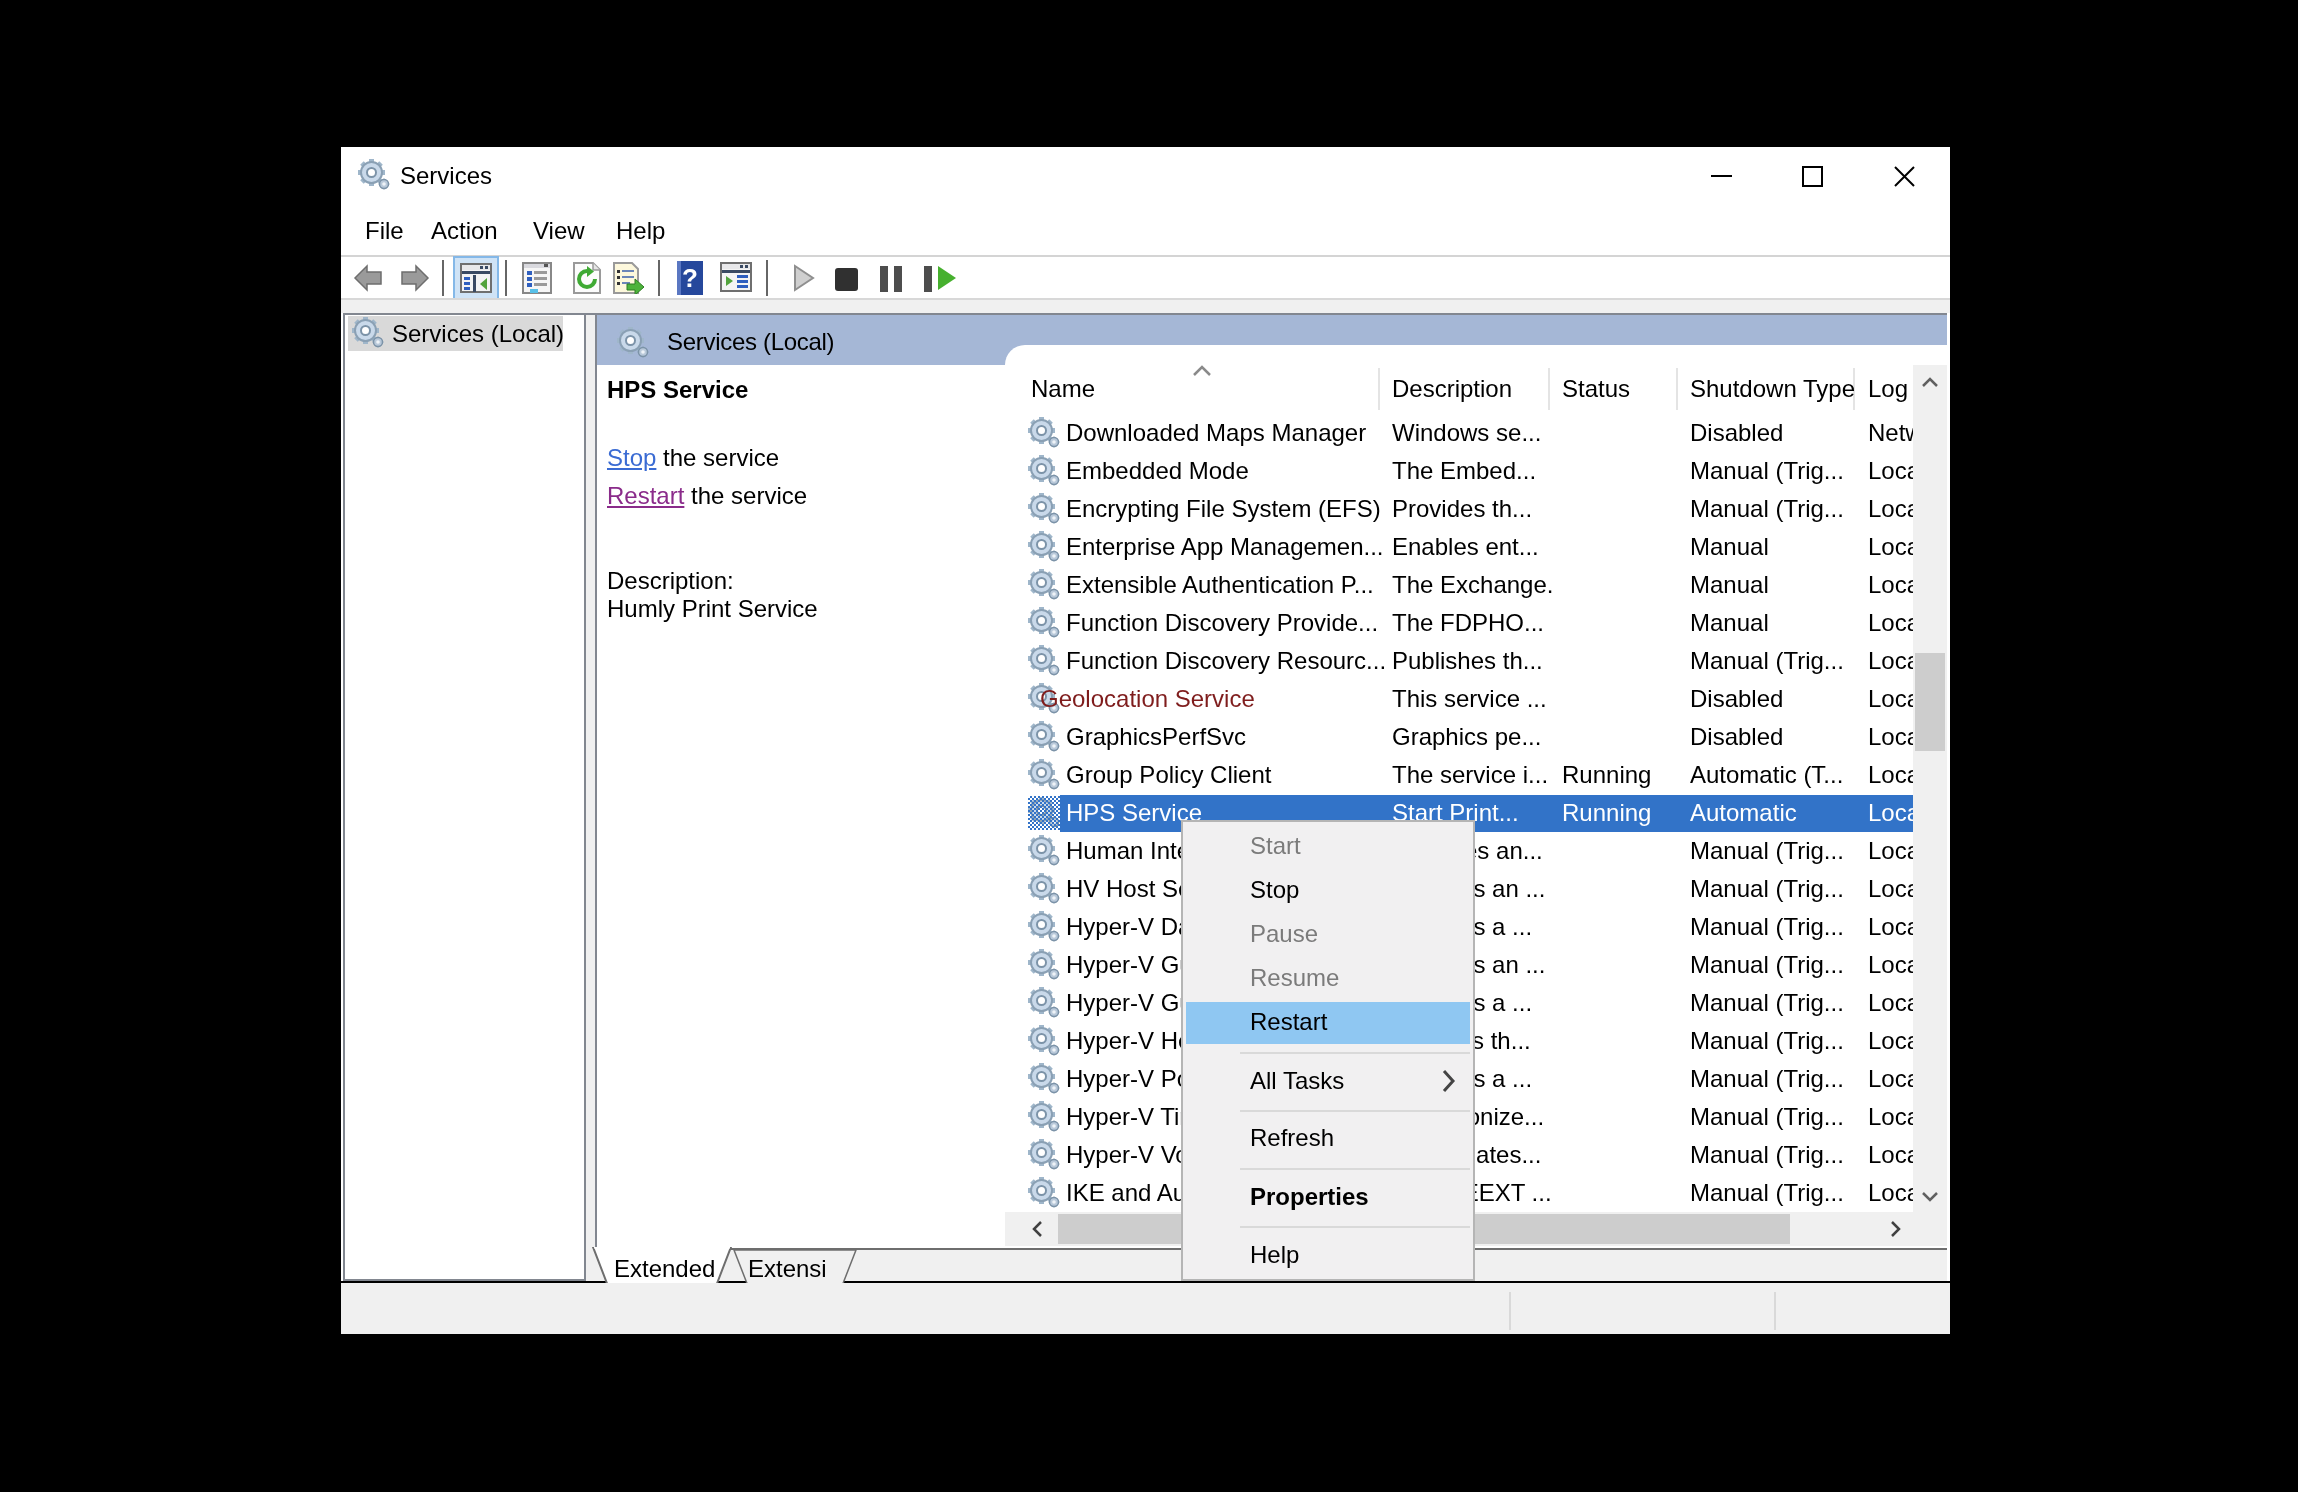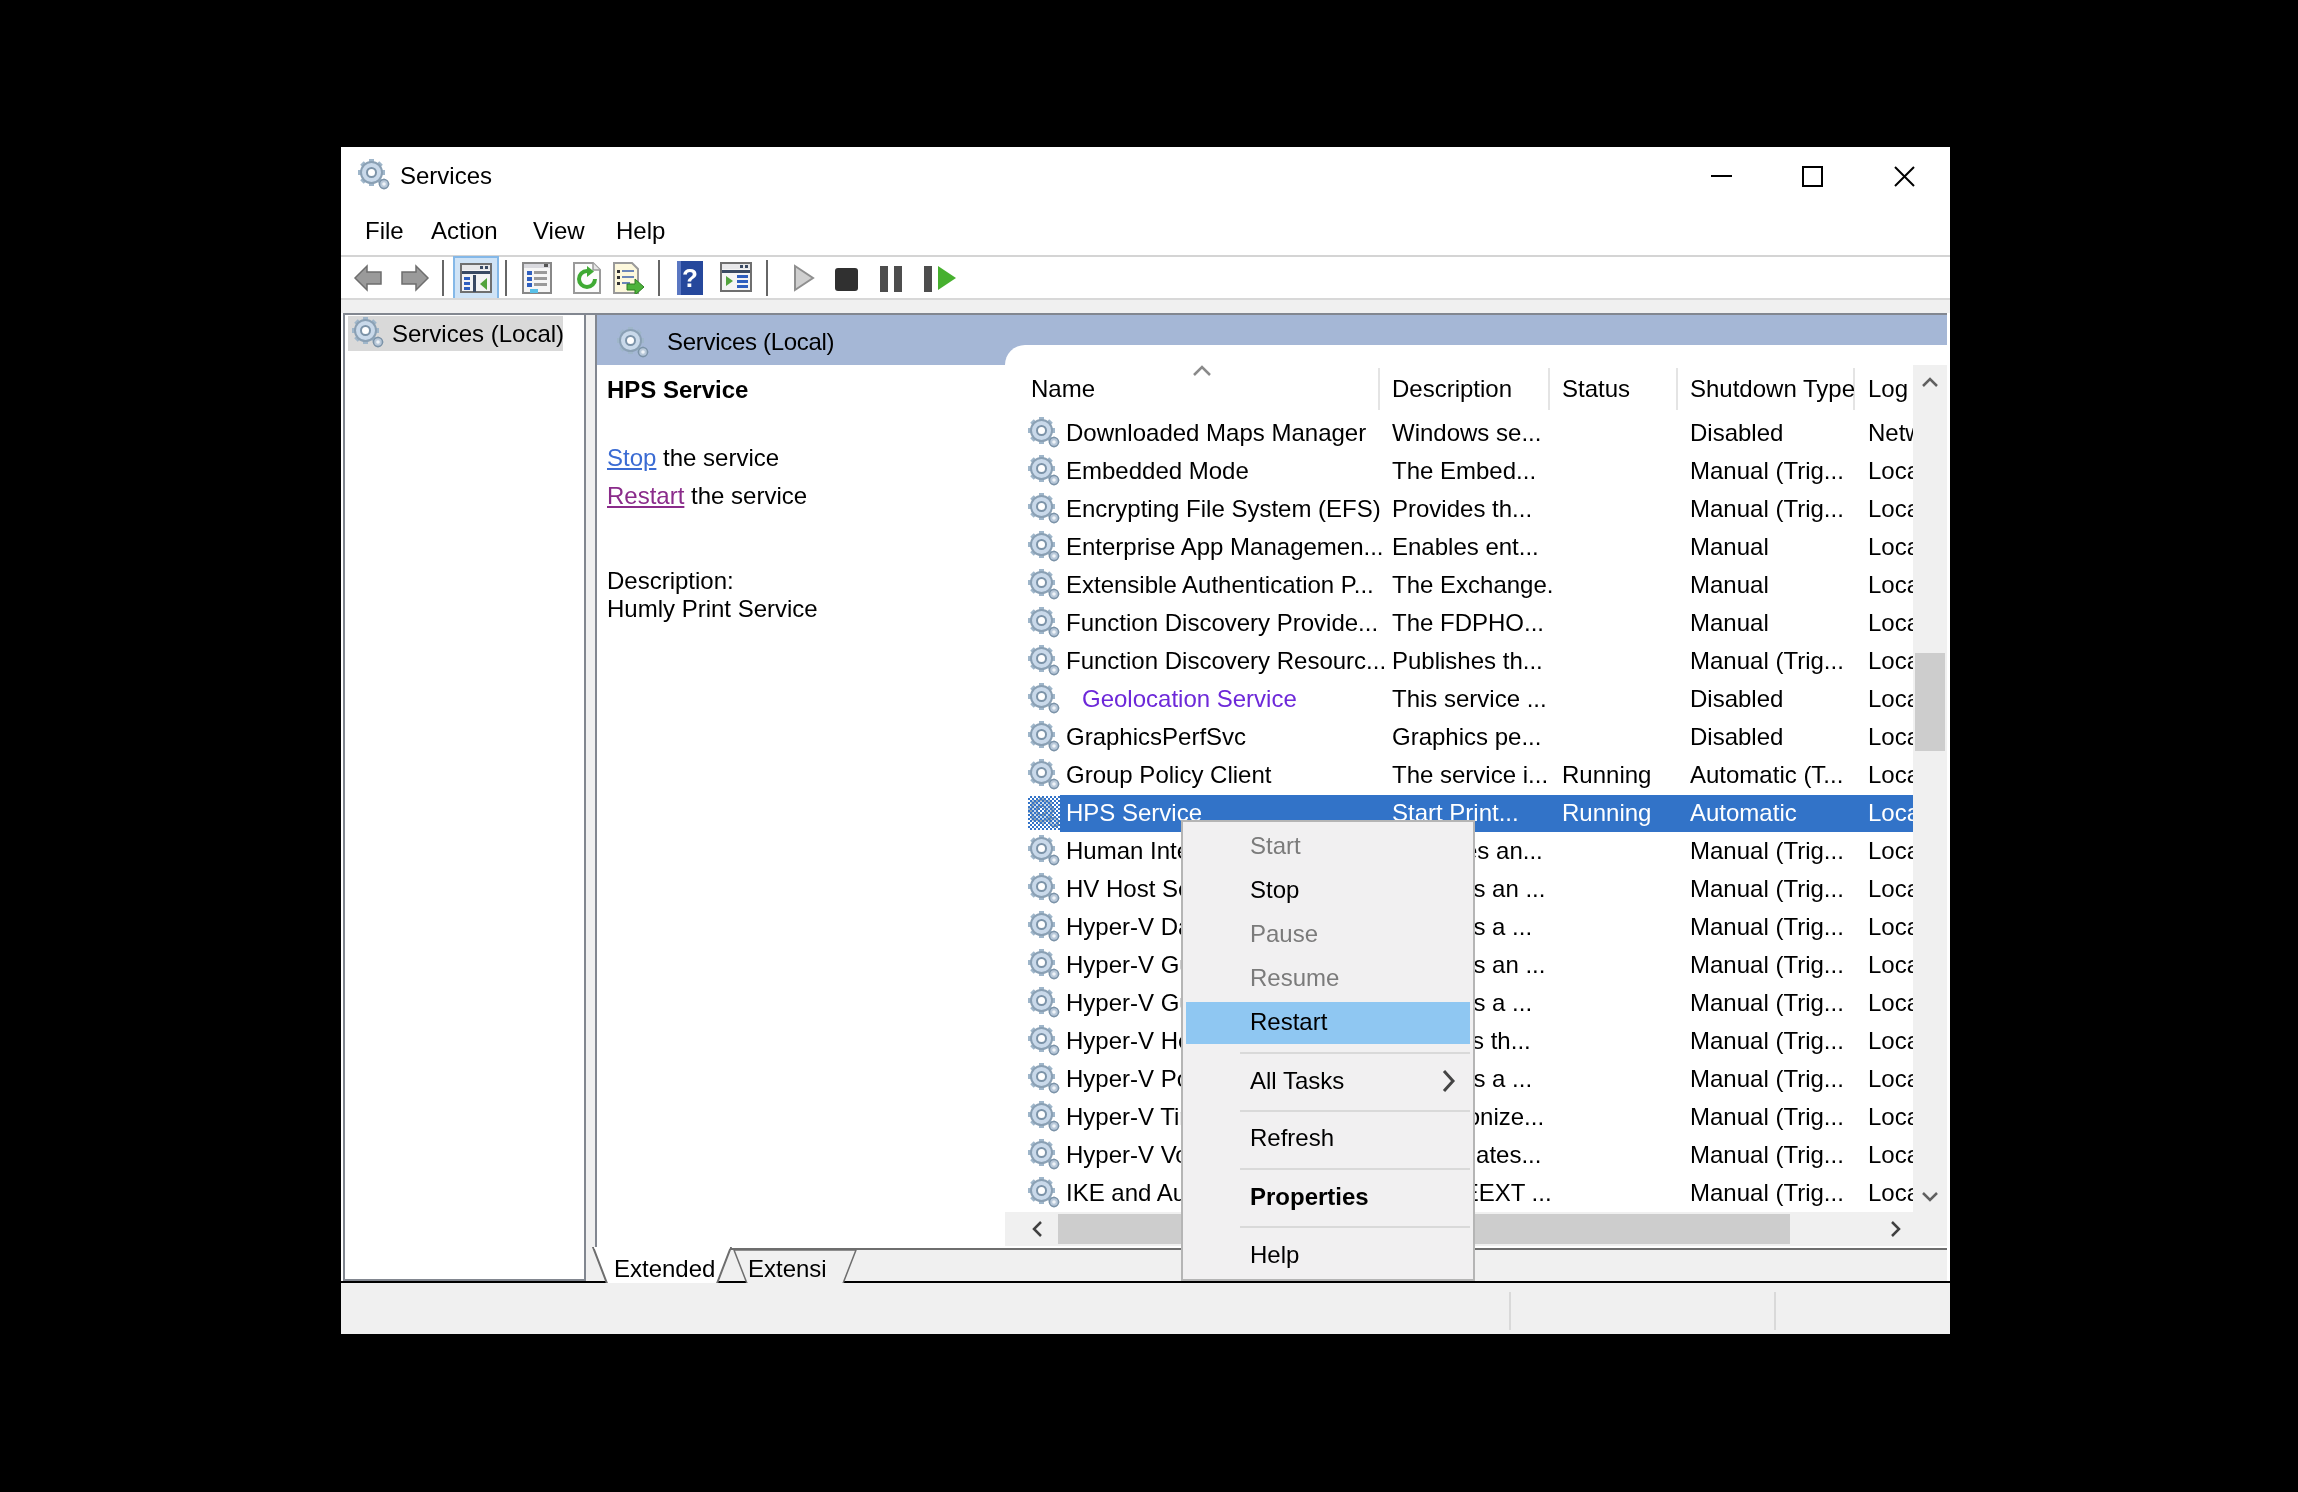--- a/index.html
+++ b/index.html
@@ -232,21 +232,21 @@
 <svg class="abs" style="left:687px;top:498px" width="32" height="32" viewBox="0 0 32 32">
           <use href="#gear"></use>
         </svg>
 <div class="abs cell" style="left:725px;top:495px;width:330px;color:#000">Function Discovery Resourc...</div>
 <div class="abs cell" style="left:1051px;top:495px;width:160px;color:#000">Publishes th...</div>
 <div class="abs cell" style="left:1349px;top:495px;width:168px;color:#000">Manual (Trig...</div>
 <div class="abs cell" style="left:1527px;top:495px;width:45px;color:#000">Local Syste</div>
 <svg class="abs" style="left:687px;top:536px" width="32" height="32" viewBox="0 0 32 32">
           <use href="#gear"></use>
         </svg>
-<div class="abs cell" style="left:741px;top:533px;width:330px;color:#6d28d9">Geolocation Service</div>
+<div class="abs cell" style="left:699px;top:533px;width:330px;color:#7f1d1d">Geolocation Service</div>
 <div class="abs cell" style="left:1051px;top:533px;width:160px;color:#000">This service ...</div>
 <div class="abs cell" style="left:1349px;top:533px;width:168px;color:#000">Disabled</div>
 <div class="abs cell" style="left:1527px;top:533px;width:45px;color:#000">Local Syste</div>
 <svg class="abs" style="left:687px;top:574px" width="32" height="32" viewBox="0 0 32 32">
           <use href="#gear"></use>
         </svg>
 <div class="abs cell" style="left:725px;top:571px;width:330px;color:#000">GraphicsPerfSvc</div>
 <div class="abs cell" style="left:1051px;top:571px;width:160px;color:#000">Graphics pe...</div>
 <div class="abs cell" style="left:1349px;top:571px;width:168px;color:#000">Disabled</div>
 <div class="abs cell" style="left:1527px;top:571px;width:45px;color:#000">Local Syste</div>

